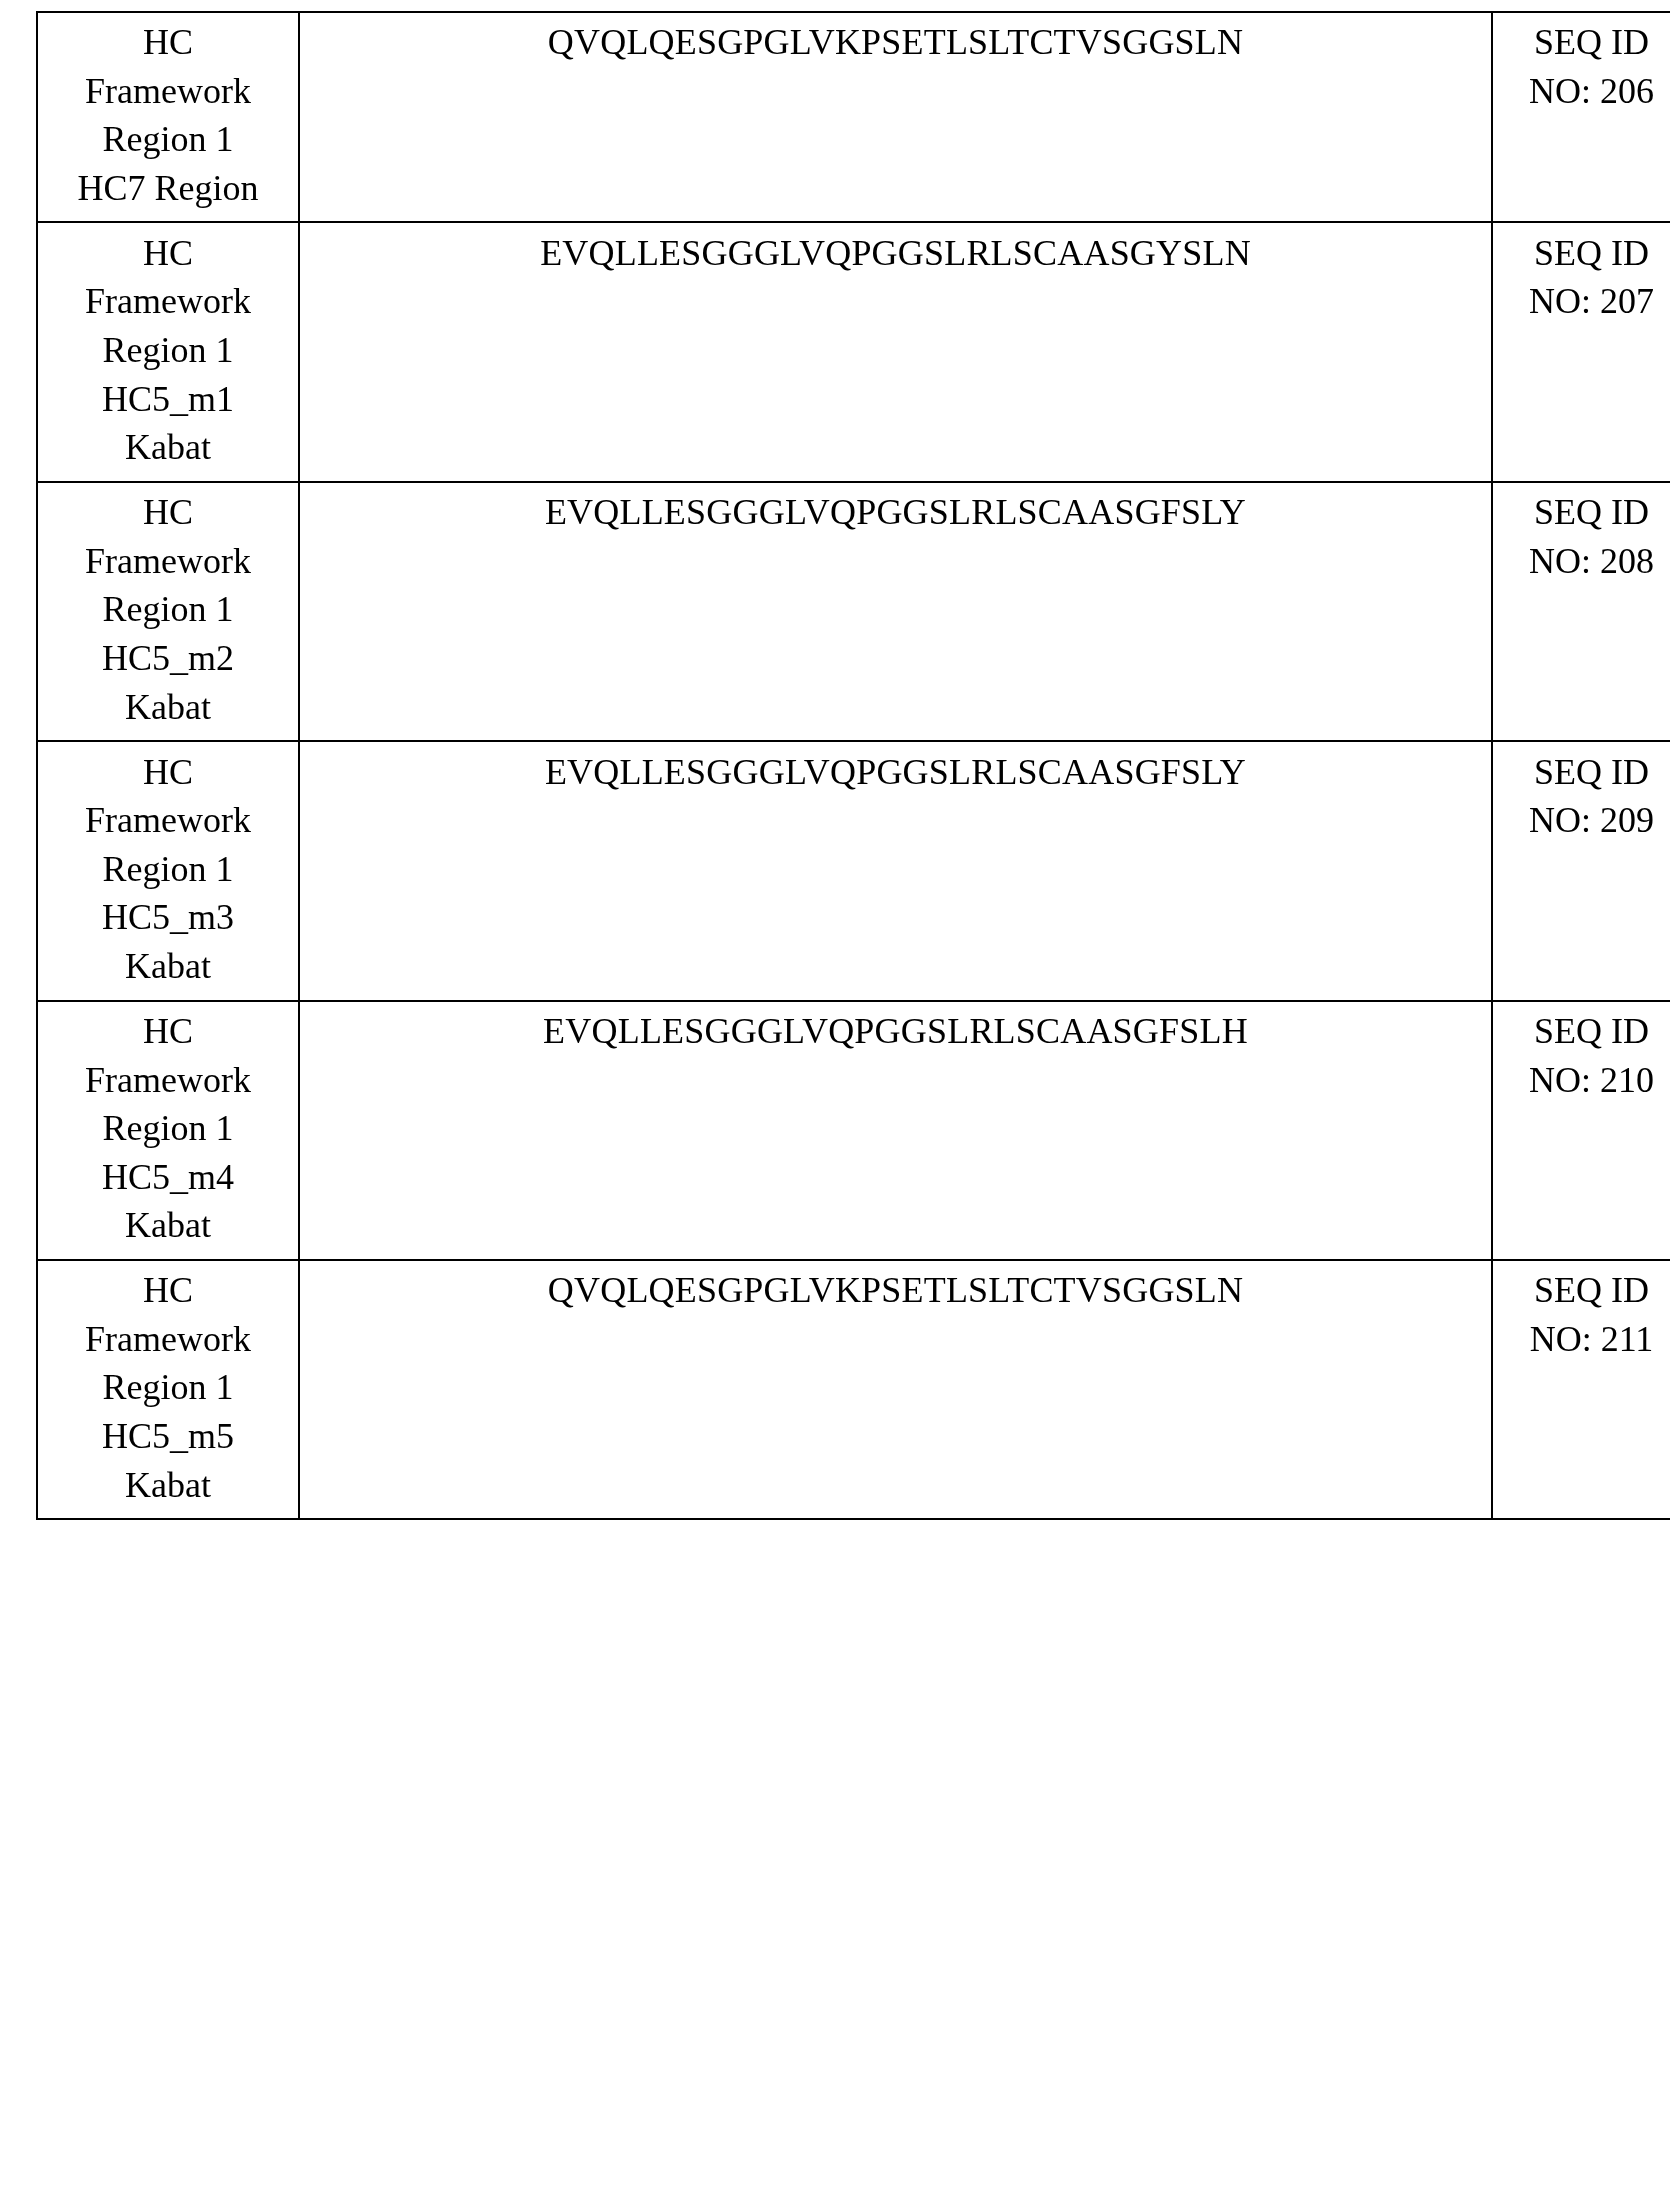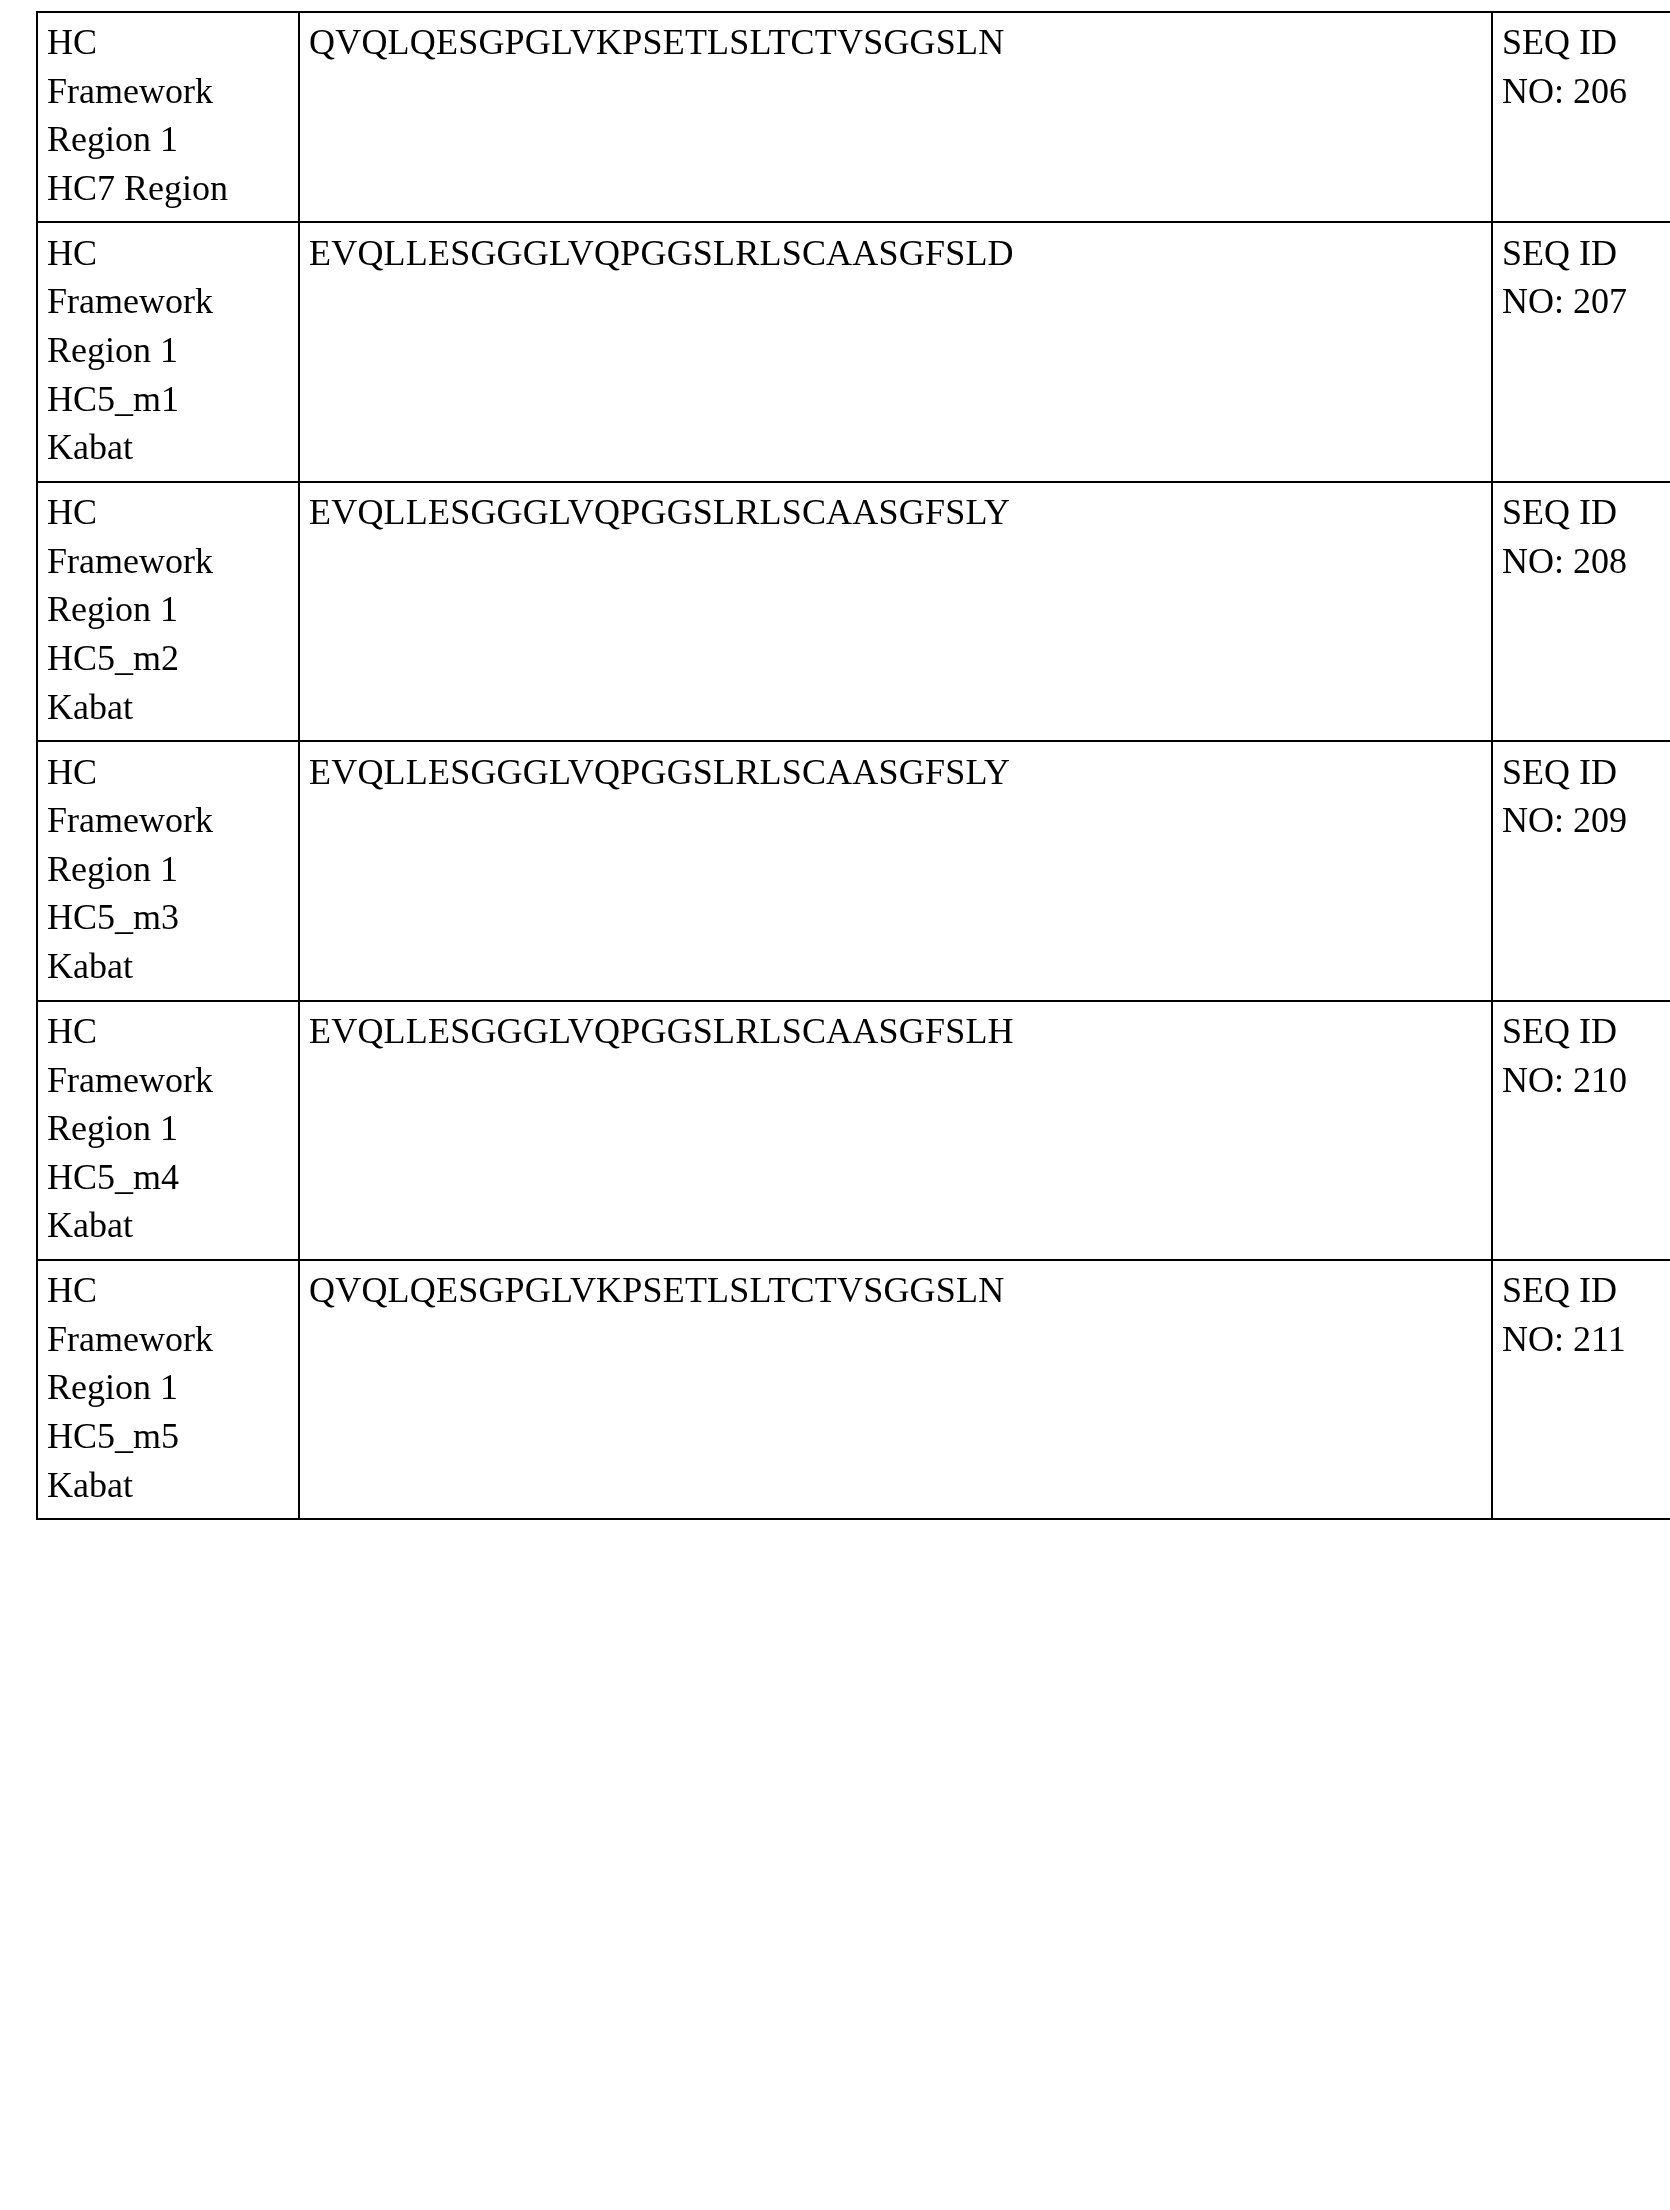--- a/index.html
+++ b/index.html
@@ -11,20 +11,21 @@
     width: 1670px;
     height: 2210px;
     font-family: "Liberation Serif", serif;
     color: #000000;
   }
   .page {
     box-sizing: border-box;
     width: 1670px;
     height: 2210px;
     padding: 10.7px 36px 0 36px;
+    text-align: center;
   }
   table.seq-table {
     border-collapse: collapse;
     width: 1600px;
     table-layout: fixed;
     margin: 0;
   }
   table.seq-table td {
     border: 2.7px solid #000000;
     vertical-align: top;
@@ -81,21 +82,21 @@
 
       <tr>
         <td class="col-label">
           <span class="label-line">HC</span>
           <span class="label-line">Framework</span>
           <span class="label-line">Region 1</span>
           <span class="label-line">HC5_m1</span>
           <span class="label-line">Kabat</span>
         </td>
         <td class="col-seq">
-          <span class="seq-text">EVQLLESGGGLVQPGGSLRLSCAASGFSLD</span>
+          <span class="seq-text">EVQLLESGGGLVQPGGSLRLSCAASGYSLN</span>
         </td>
         <td class="col-id">
           <span class="id-line">SEQ ID</span>
           <span class="id-line">NO: 207</span>
         </td>
       </tr>
 
       <tr>
         <td class="col-label">
           <span class="label-line">HC</span>

